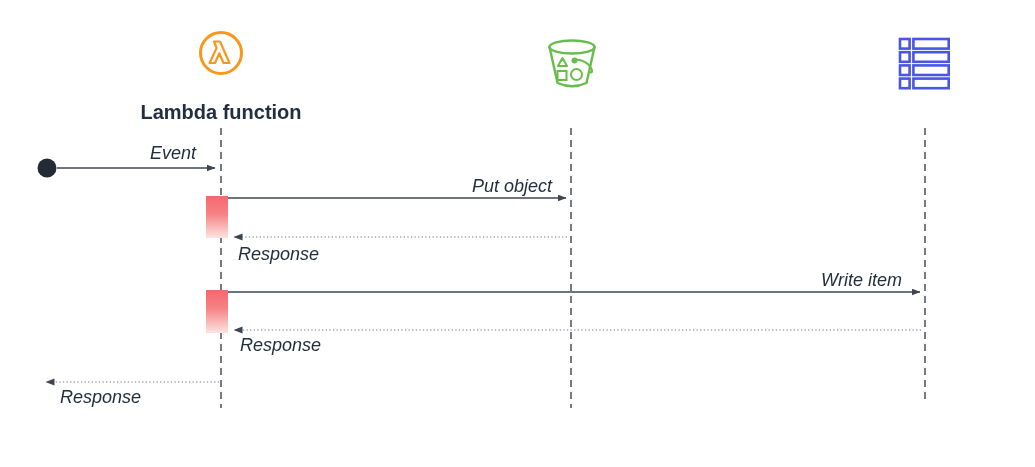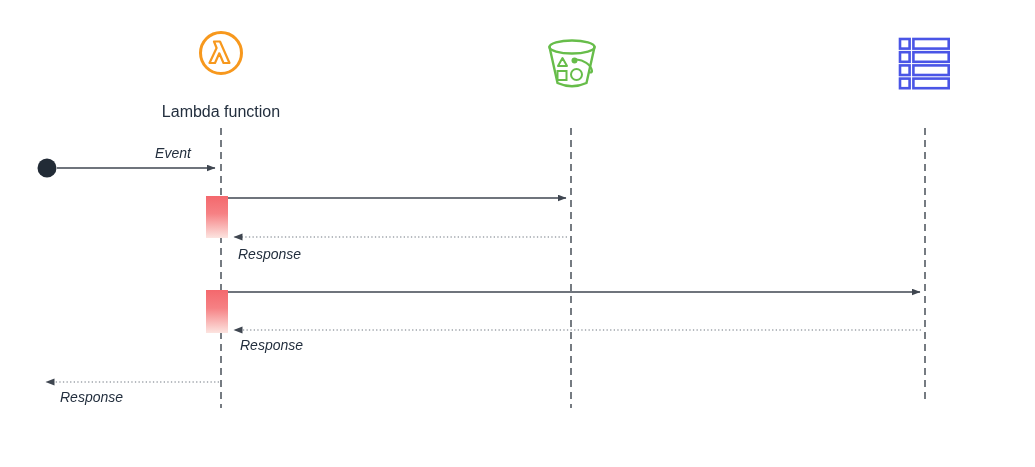--- a/index.html
+++ b/index.html
@@ -22,28 +22,29 @@
     width:1035px;height:467px;
     background:var(--canvas-bg);
     font-family:"Liberation Sans",sans-serif;
     overflow:hidden;
   }
   .layer{position:absolute;left:0;top:0;}
   .actor-icon{position:absolute;}
   .actor-label{
     position:absolute;
     color:var(--label-navy);
-    font-size:16px;line-height:20px;
+    font-size:20px;line-height:20px;
     text-align:center;
     white-space:nowrap;
+    font-weight:bold;
   }
   .msg-label{
     position:absolute;
     color:var(--label-navy);
-    font-size:14px;line-height:16px;
+    font-size:18px;line-height:16px;
     font-style:italic;
     white-space:nowrap;
   }
   .align-right{text-align:right;}
   .align-center{text-align:center;}
   
   .lifeline{stroke:var(--lifeline-gray);stroke-width:1.6;stroke-dasharray:7 5;fill:none;}
   .solid-msg{stroke:var(--line-dark);stroke-width:1.4;fill:none;}
   .dotted-msg{stroke:var(--dotted-gray);stroke-width:1.2;stroke-dasharray:1.3 2.3;fill:none;}
   .arrowhead{fill:var(--line-dark);}
@@ -117,17 +118,19 @@
         <rect x="15.4" y="28.4" width="35.3" height="9.6"></rect>
         <rect x="2" y="41.6" width="9.6" height="9.6"></rect>
         <rect x="15.4" y="41.6" width="35.3" height="9.6"></rect>
       </g>
     </svg>
   </div>
 
   <div class="actor-label" style="left:131px;top:102px;width:180px;">Lambda function</div>
 
   <div class="msg-label align-center" style="left:123px;top:145px;width:100px;">Event</div>
+  <div class="msg-label align-right" style="left:402px;top:178px;width:150px;">Put object</div>
   <div class="msg-label" style="left:238px;top:246px;">Response</div>
+  <div class="msg-label align-right" style="left:752px;top:272px;width:150px;">Write item</div>
   <div class="msg-label" style="left:240px;top:337px;">Response</div>
   <div class="msg-label" style="left:60px;top:389px;">Response</div>
 
 </div>
 
 </body></html>

